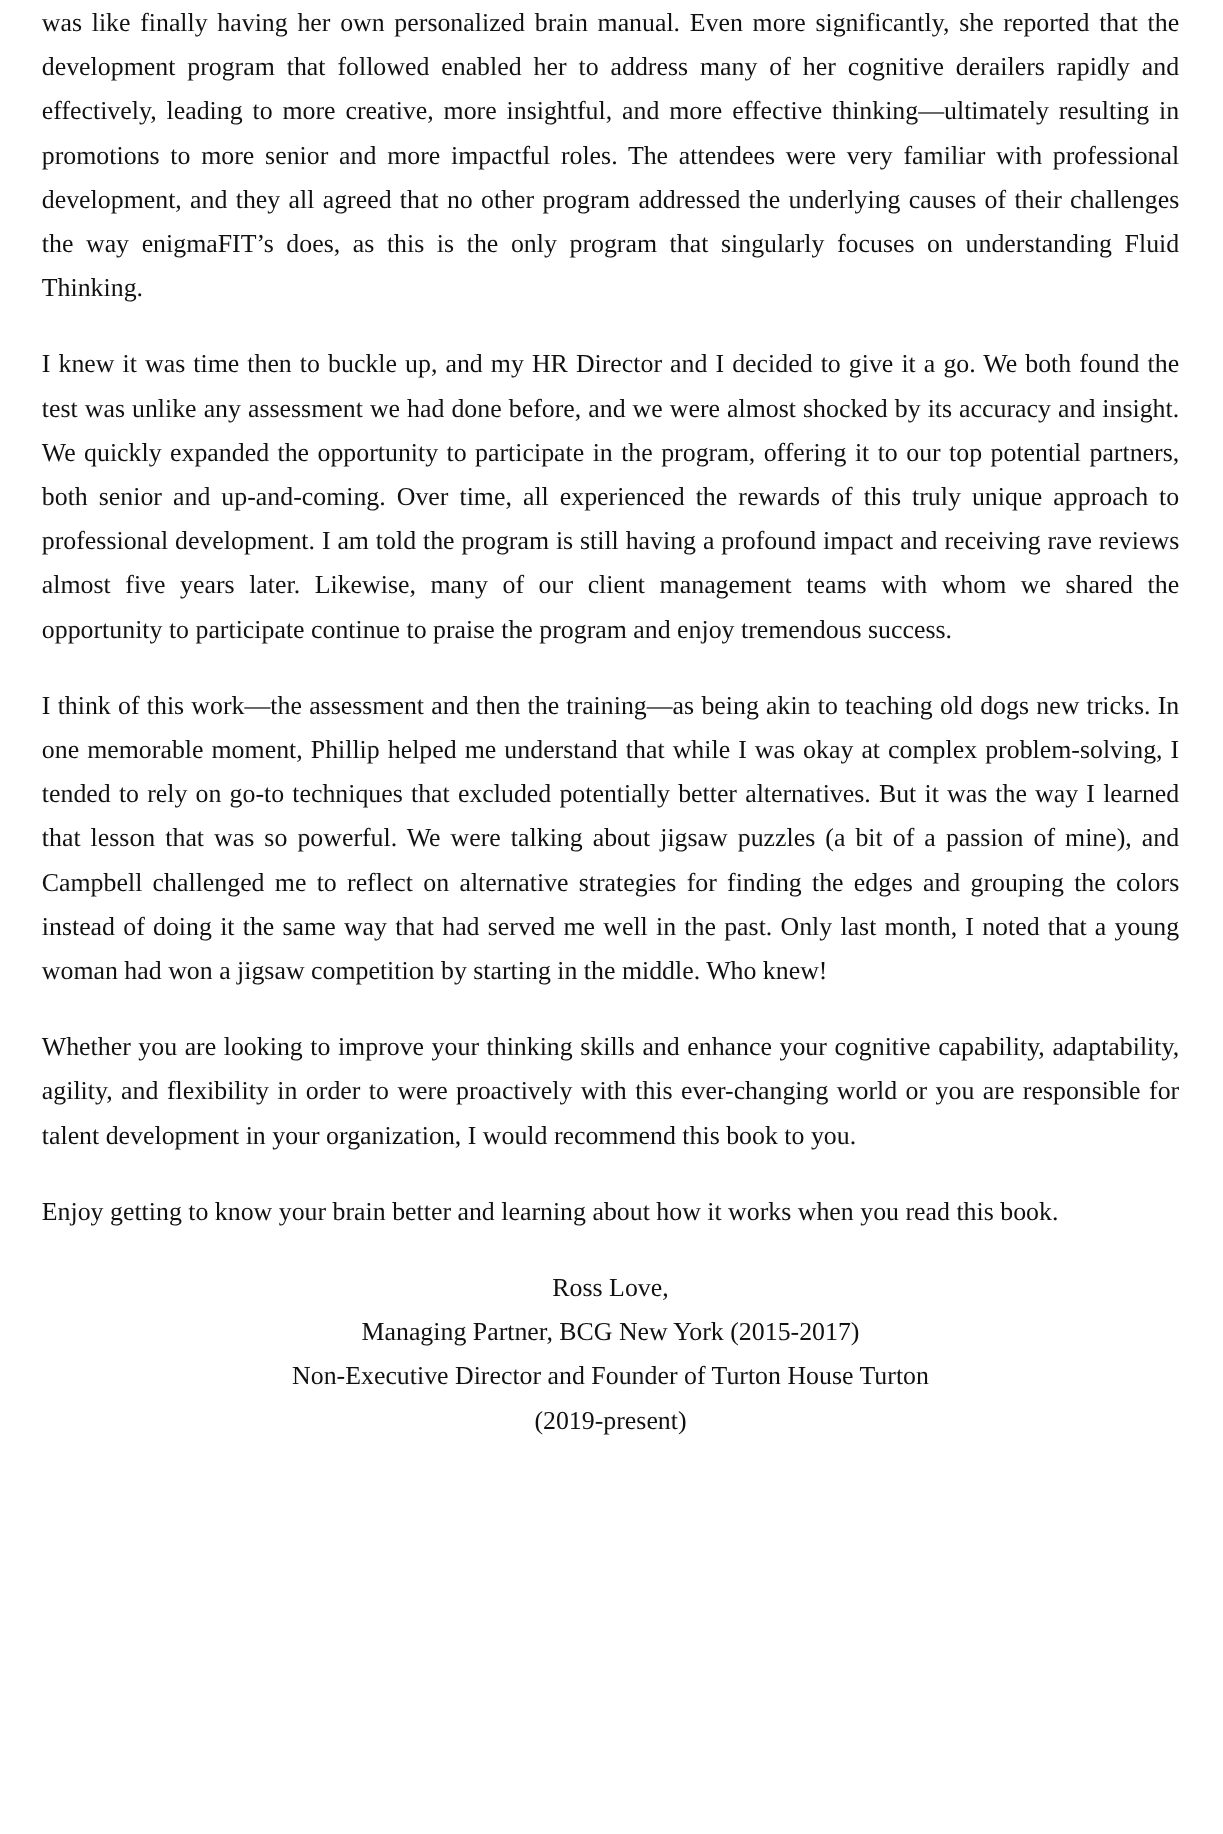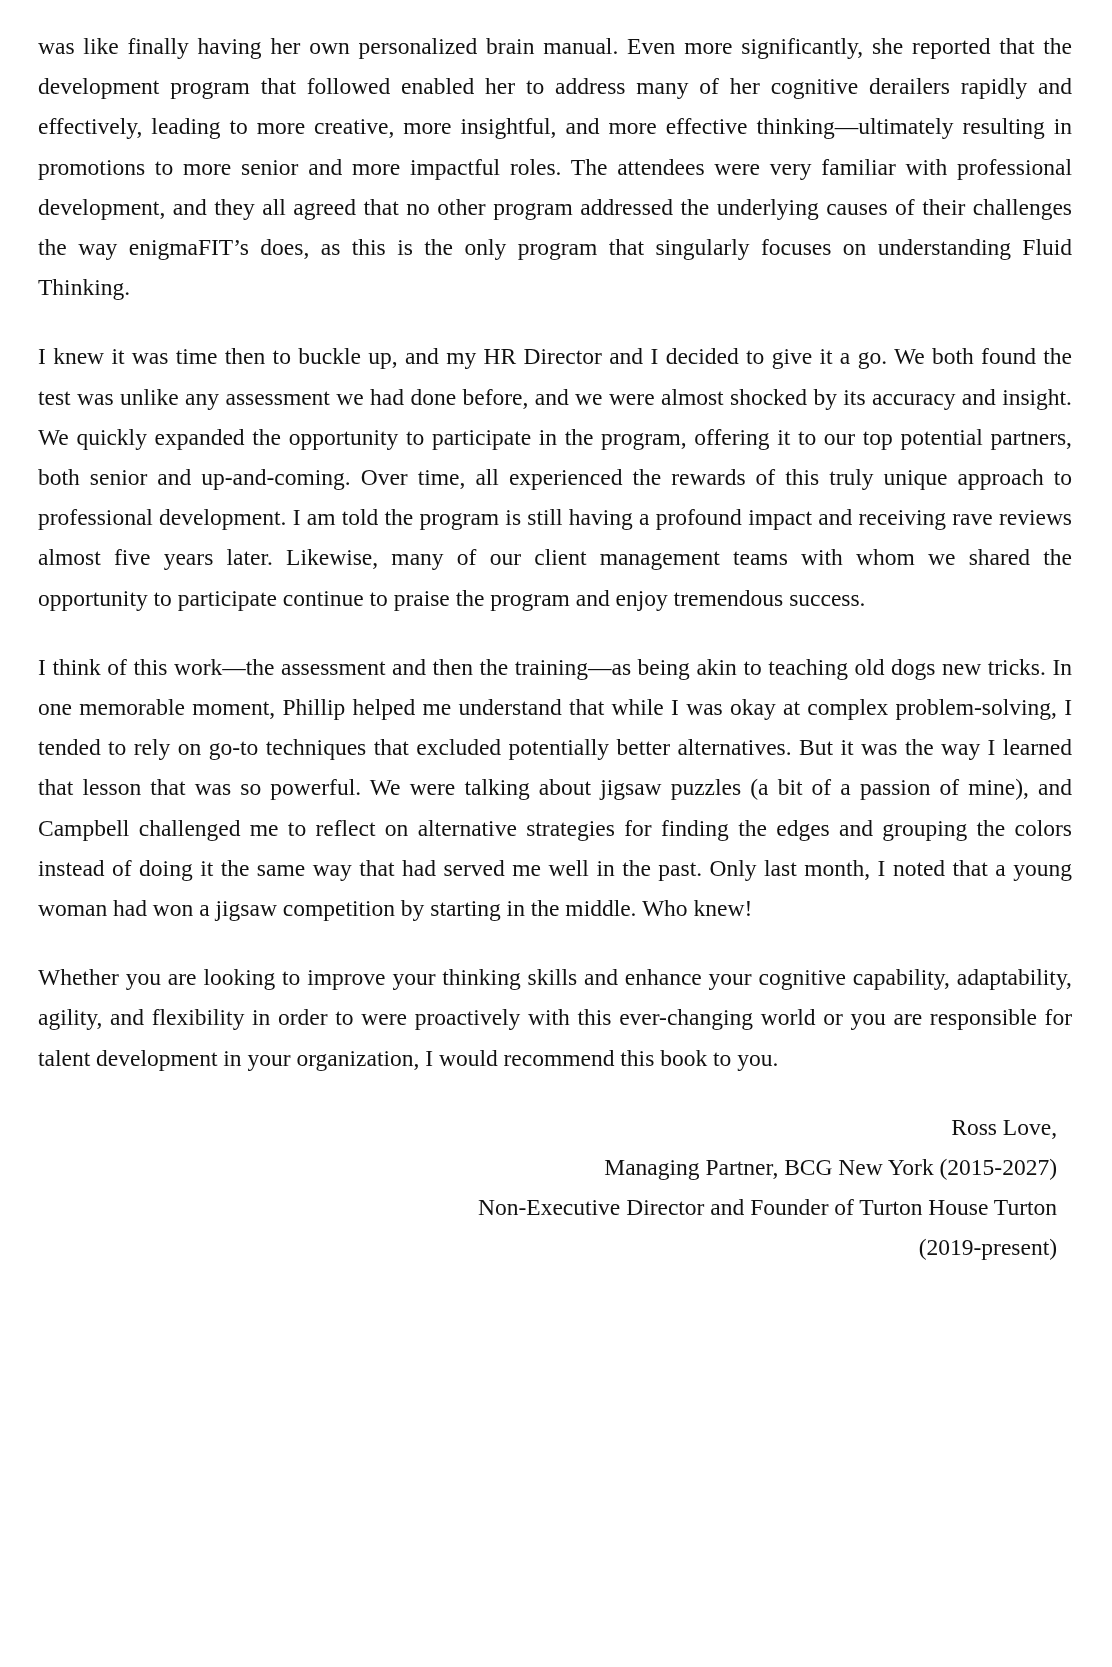--- a/index.html
+++ b/index.html
@@ -9,48 +9,49 @@
   }
   body {
     width: 1112px;
     height: 1667px;
     overflow: hidden;
     position: relative;
   }
   .page {
     position: absolute;
     left: 38px;
-    top: 26px;
+    top: 1px;
     width: 1034px;
     font-family: "Liberation Serif", "DejaVu Serif", serif;
     font-size: 23.5px;
     line-height: 40.2px;
     color: #111111;
   }
   .para {
     margin: 0 0 29px 0;
     text-align: justify;
     text-justify: inter-word;
     hyphens: none;
   }
   .signature {
     margin: 15px;
-    text-align: right;
+    text-align: center;
   }
   .sig-line {
     display: block;
   }
 </style>
 </head>
 <body>
 
 <div class="page">
   <p class="para">was like finally having her own personalized brain manual. Even more significantly, she reported that the development program that followed enabled her to address many of her cognitive derailers rapidly and effectively, leading to more creative, more insightful, and more effective thinking—ultimately resulting in promotions to more senior and more impactful roles. The attendees were very familiar with professional development, and they all agreed that no other program addressed the underlying causes of their challenges the way enigmaFIT’s does, as this is the only program that singularly focuses on understanding Fluid Thinking.</p>
   <p class="para">I knew it was time then to buckle up, and my HR Director and I decided to give it a go. We both found the test was unlike any assessment we had done before, and we were almost shocked by its accuracy and insight. We quickly expanded the opportunity to participate in the program, offering it to our top potential partners, both senior and up-and-coming. Over time, all experienced the rewards of this truly unique approach to professional development. I am told the program is still having a profound impact and receiving rave reviews almost five years later. Likewise, many of our client management teams with whom we shared the opportunity to participate continue to praise the program and enjoy tremendous success.</p>
   <p class="para">I think of this work—the assessment and then the training—as being akin to teaching old dogs new tricks. In one memorable moment, Phillip helped me understand that while I was okay at complex problem-solving, I tended to rely on go-to techniques that excluded potentially better alternatives. But it was the way I learned that lesson that was so powerful. We were talking about jigsaw puzzles (a bit of a passion of mine), and Campbell challenged me to reflect on alternative strategies for finding the edges and grouping the colors instead of doing it the same way that had served me well in the past. Only last month, I noted that a young woman had won a jigsaw competition by starting in the middle. Who knew!</p>
   <p class="para">Whether you are looking to improve your thinking skills and enhance your cognitive capability, adaptability, agility, and flexibility in order to were proactively with this ever-changing world or you are responsible for talent development in your organization, I would recommend this book to you.</p>
+  <p class="para">Enjoy getting to know your brain better and learning about how it works when you read this book.</p>
   <div class="signature">
     <span class="sig-line">Ross Love,</span>
-    <span class="sig-line">Managing Partner, BCG New York (2015-2027)</span>
+    <span class="sig-line">Managing Partner, BCG New York (2015-2017)</span>
     <span class="sig-line">Non-Executive Director and Founder of Turton House Turton</span>
     <span class="sig-line">(2019-present)</span>
   </div>
 </div>
 
 </body></html>

